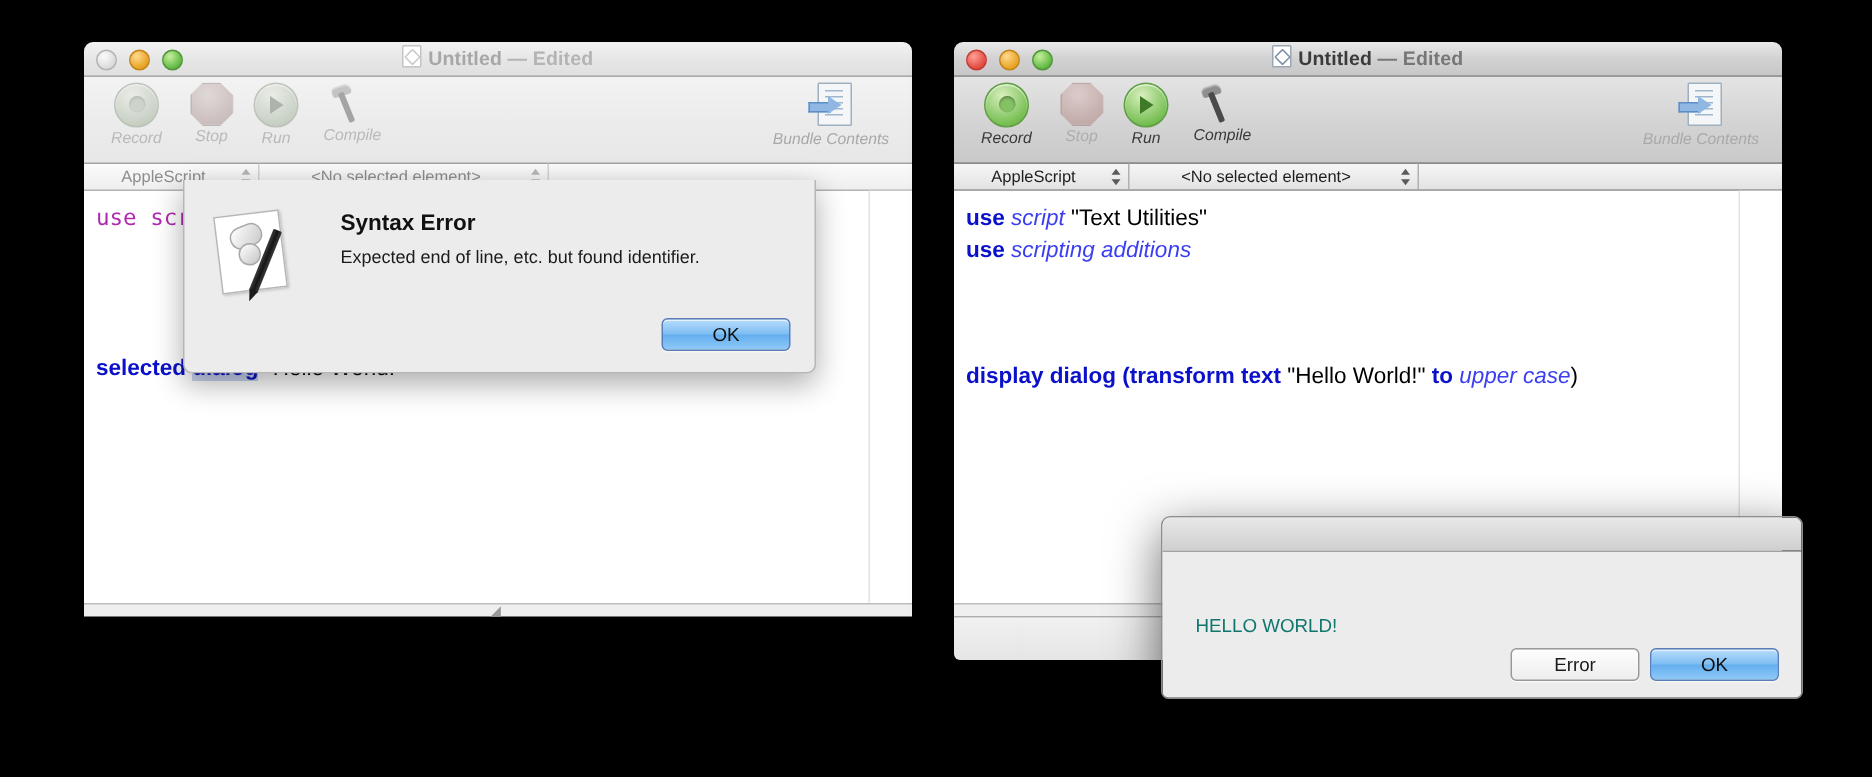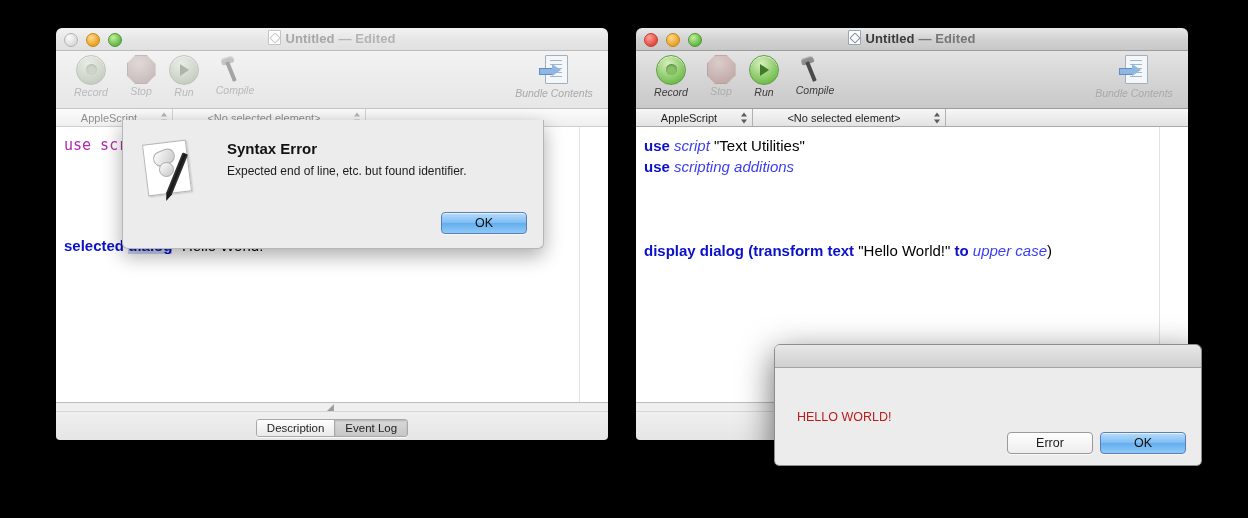--- a/index.html
+++ b/index.html
@@ -150,21 +150,21 @@
   .btn.def{border:1px solid #5a7fb8;color:#0e0e0e;
      background:linear-gradient(to bottom,#b8dcfa 0%,#7fbef3 48%,#64aeef 52%,#8fcaf7 100%);
      box-shadow:inset 0 1px 0 rgba(255,255,255,.65),0 1px 0 rgba(255,255,255,.5);}
 
   
   .modal{position:absolute;border-radius:6px 6px 5px 5px;overflow:hidden;
      box-shadow:0 10px 34px rgba(0,0,0,.6);border:1px solid #8d8d8d;}
   .modal .mbar{height:22px;background:linear-gradient(to bottom,#e8e8e8,#cfcfcf);
      border-bottom:1px solid #a2a2a2;}
   .modal .mbody{background:#ececec;position:relative;}
-  .modal .mtext{position:absolute;font-size:12.5px;color:#b91c1c;}
+  .modal .mtext{position:absolute;font-size:12.5px;color:#0f766e;}
 </style>
 </head>
 <body>
 
 <div class="stage">
 
   <div class="win" style="left:56px;top:28px;width:552px;height:412px;">
 
     <div class="titlebar inactive">
       <div class="lights">
@@ -236,26 +236,20 @@
     <div class="editor" style="height:275px;">
       <div class="gut"></div>
       <div class="code raw" style="padding-top:8px;"><span>use scripting additions</span></div>
       <div class="code" style="padding-top:79px;"><span class="kw">selected</span> <span class="kw sel">dialog</span> <span class="str">"Hello World!"</span></div>
     </div>
 
     <div class="botsplit">
       <span class="grip">◢</span>
     </div>
 
-    <div class="botbar">
-      <div class="segbtn">
-        <div>Description</div>
-        <div class="on">Event Log</div>
-      </div>
-    </div>
 
     <div class="sheet" style="left:66px;top:92px;width:420px;height:128px;">
       <div class="icn">
         <div class="paper"></div>
         <div class="scroll1"></div>
         <div class="scroll2"></div>
         <div class="pen"></div>
       </div>
       <div class="ttl" style="left:104px;top:20px;">Syntax Error</div>
       <div class="msg" style="left:104px;top:44px;">Expected end of line, etc. but found identifier.</div>

